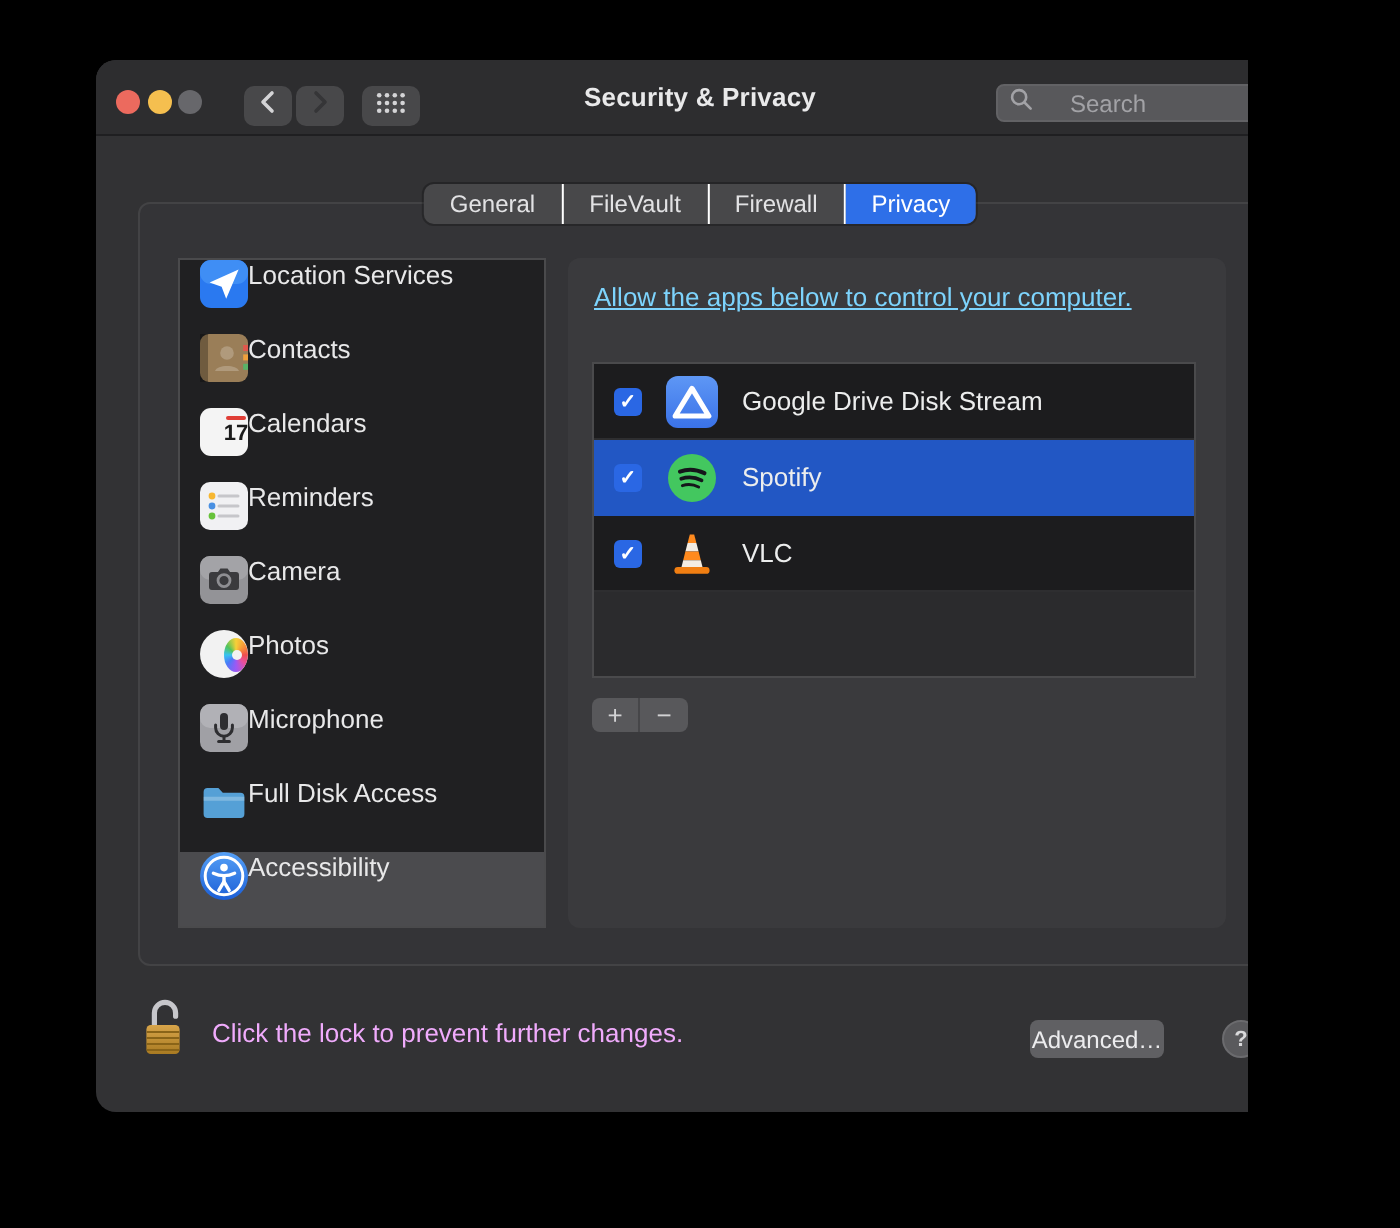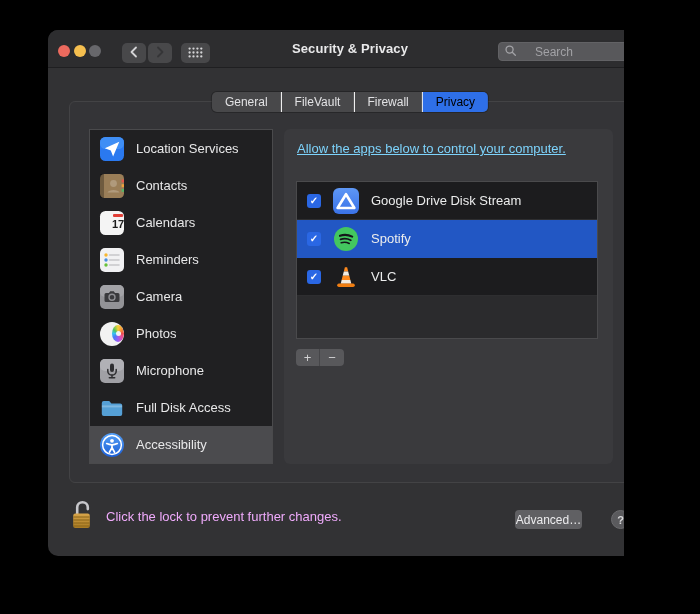--- a/index.html
+++ b/index.html
@@ -31,31 +31,31 @@
   .search input::placeholder{color:#a2a2a6;}
 
   
   .tabs{position:absolute;top:62px;left:50%;transform:translateX(-50%);display:flex;
         background:#48484a;border-radius:5px;overflow:hidden;z-index:3;height:20px;
         box-shadow:0 0 0 1px rgba(0,0,0,.25);}
   .tab{border:none;background:transparent;color:#e2e2e4;font-size:12px;padding:0 13px;
        height:20px;line-height:20px;font-family:"Liberation Sans",sans-serif;cursor:default;
        border-right:1px solid #ffffff;}
   .tab:last-child{border-right:none;}
-  .tab.active{background:#2e6fe8;color:#000000;border-right:none;}
+  .tab.active{background:#2e6fe8;color:#ffffff;border-right:none;}
 
   
   .pane{position:absolute;left:21px;top:71px;width:562px;height:382px;background:#343437;
         border:1px solid #434345;border-radius:6px;box-sizing:border-box;}
 
   
   .sidebar{position:absolute;left:19px;top:27px;width:184px;height:335px;background:#202022;
            border:1px solid #4a4a4c;box-sizing:border-box;display:flex;flex-direction:column;
            overflow:hidden;}
-  .srow{flex:1;display:flex;align-items:center;padding-left:10px;gap:12px;}
+  .srow{flex:1;display:flex;align-items:flex-start;padding-left:10px;}
   .srow.sel{background:#4b4b4e;}
   .sicon{width:24px;height:24px;flex:0 0 24px;display:flex;align-items:center;justify-content:center;}
   .slabel{color:#e8e8e9;font-size:13px;}
 
   
   .ic{width:24px;height:24px;border-radius:5.5px;position:relative;overflow:hidden;padding-left:12px;}
   .ic-cal{background:#f4f4f4;display:flex;flex-direction:column;align-items:center;}
   .ic-cal .bar{width:10px;height:2.5px;border-radius:1px;background:#e03e36;margin-top:3.5px;}
   .ic-cal .day{color:#1b1b1b;font-size:11px;font-weight:700;line-height:14px;}
   .ic-photos{background:#f2f2f2;border-radius:50%;display:flex;align-items:center;justify-content:center;}

